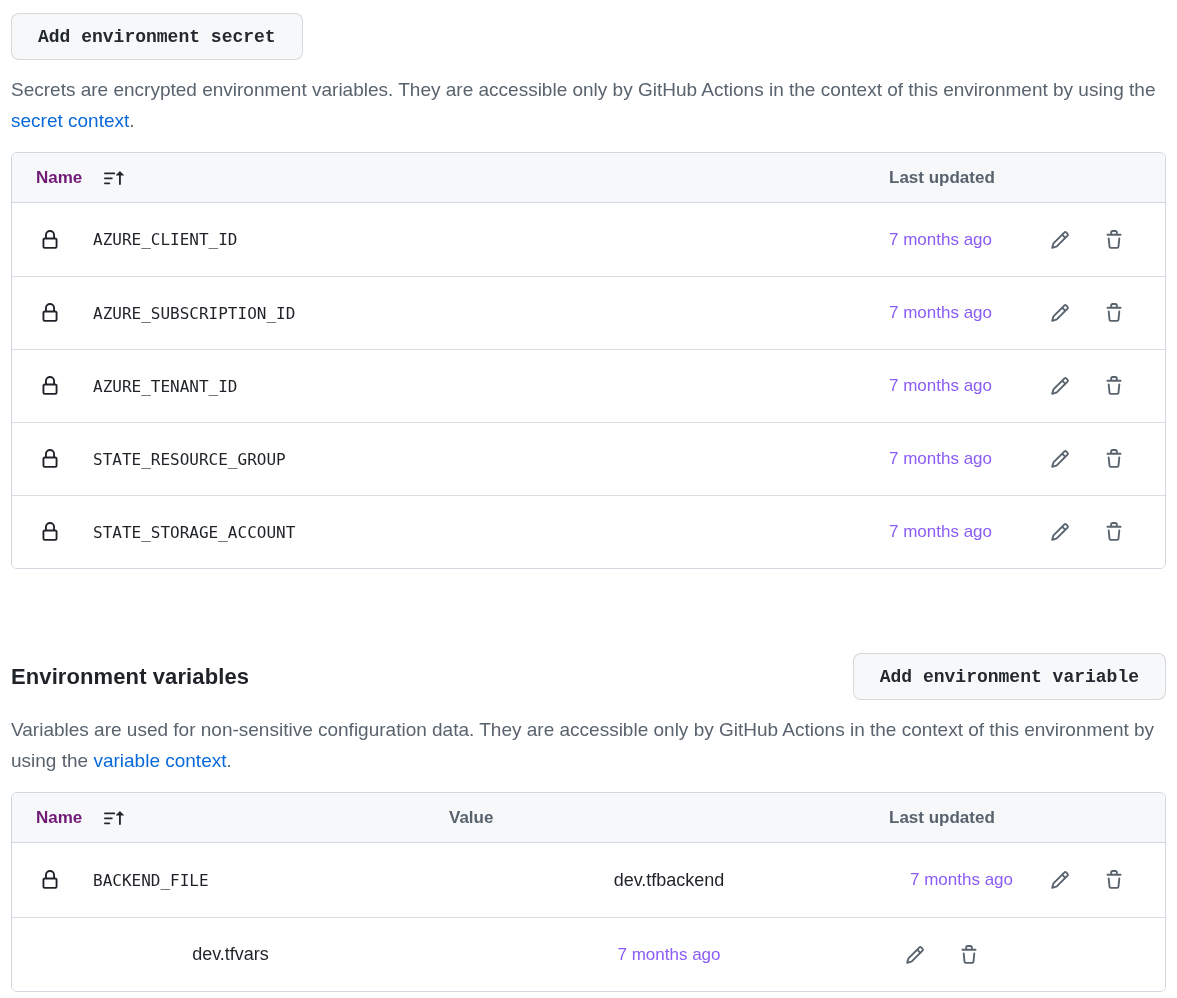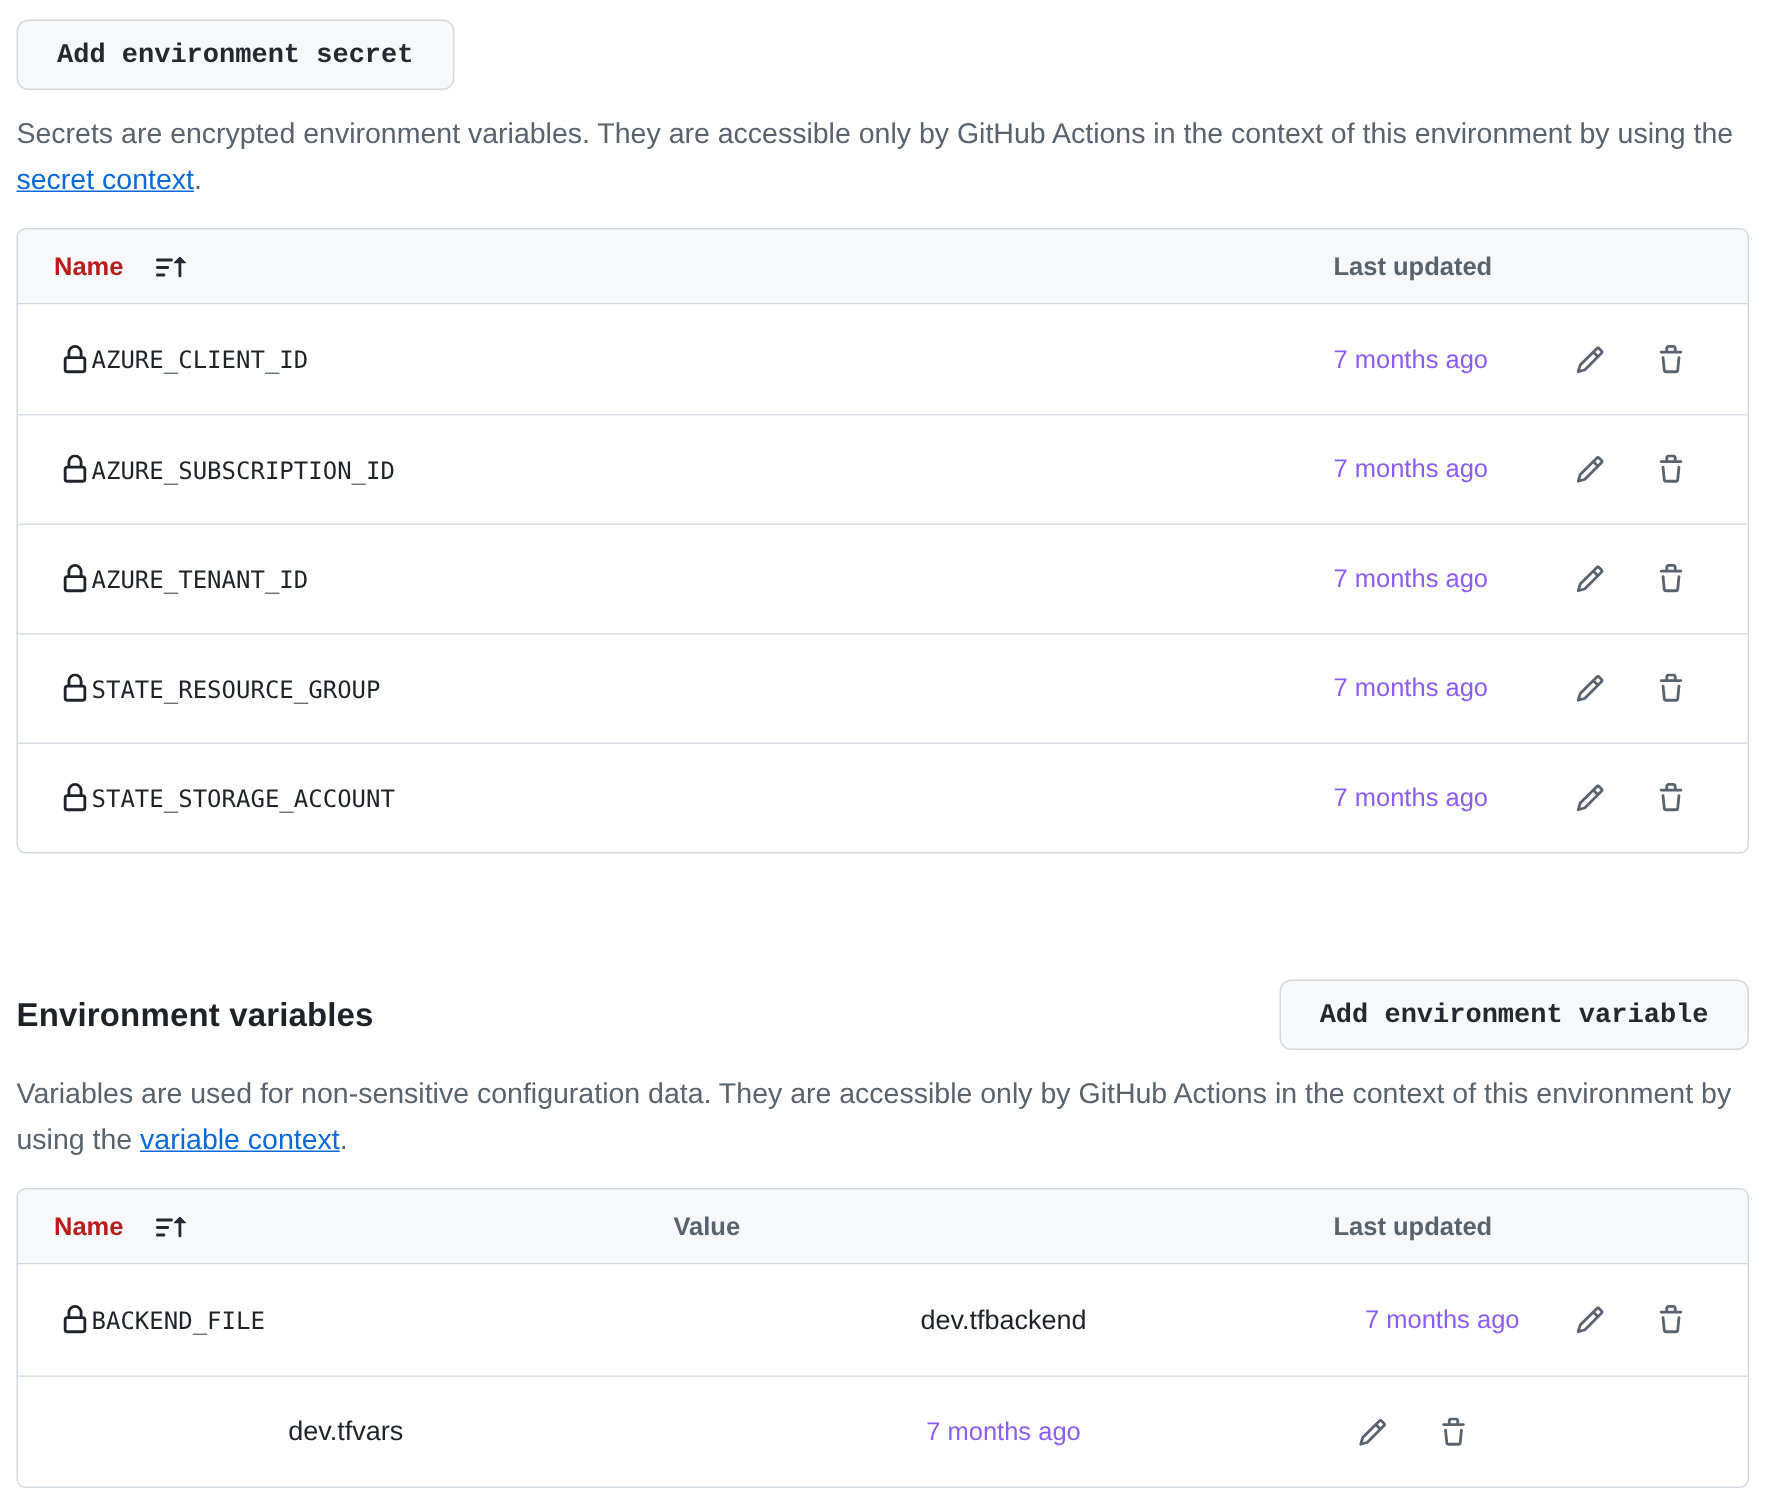--- a/index.html
+++ b/index.html
@@ -42,21 +42,20 @@
   
   .description {
     margin: 14px 0 0 0;
     font-size: 19px;
     line-height: 31px;
     color: #59636e;
     max-width: 1155px;
   }
   .description a {
     color: #0969da;
-    text-decoration: underline;
     cursor: pointer;
   }
 
   
   .table {
     margin-top: 16px;
     border: 1px solid #d0d7de;
     border-radius: 6px;
     background: #ffffff;
     overflow: hidden;
@@ -71,38 +70,38 @@
     font-weight: 700;
   }
   .secrets-grid { grid-template-columns: 1fr 145px 131px; }
   .vars-grid    { grid-template-columns: 437px 1fr 145px 131px; }
 
   .th-name {
     display: flex;
     align-items: flex-end;
     gap: 22px;
     padding-left: 24px;
-    color: #b91c1c;
+    color: #701a75;
     cursor: pointer;
   }
   .th-muted { color: #59636e; }
 
   .row {
     display: grid;
     align-items: center;
     height: 73px;
     background: #ffffff;
   }
   .vars-table .row { height: 74px; text-align: center; }
   .tbody .row + .row { border-top: 1px solid #d8dee4; }
 
   .cell-name {
     display: flex;
     align-items: center;
-    gap: 1px;
+    gap: 33px;
     padding-left: 28px;
     min-width: 0;
   }
   .mono {
     font-family: "DejaVu Sans Mono", "Liberation Mono", monospace;
     font-size: 16px;
     color: #1f2328;
     white-space: nowrap;
   }
   .cell-value { font-size: 18px; color: #1f2328; }

